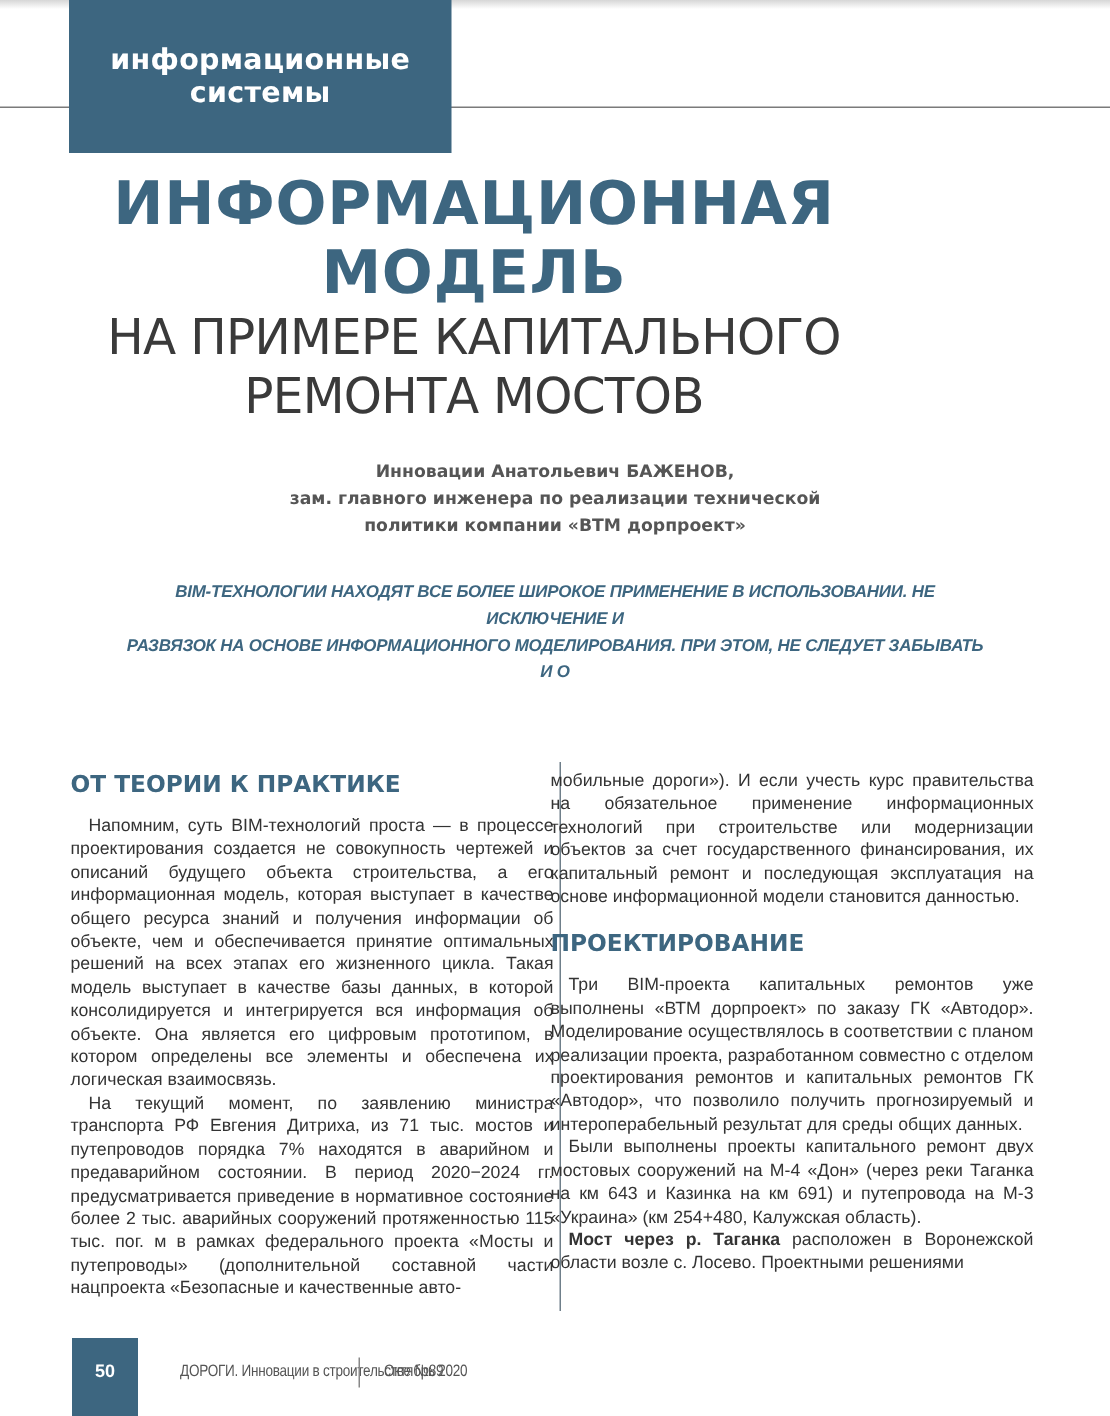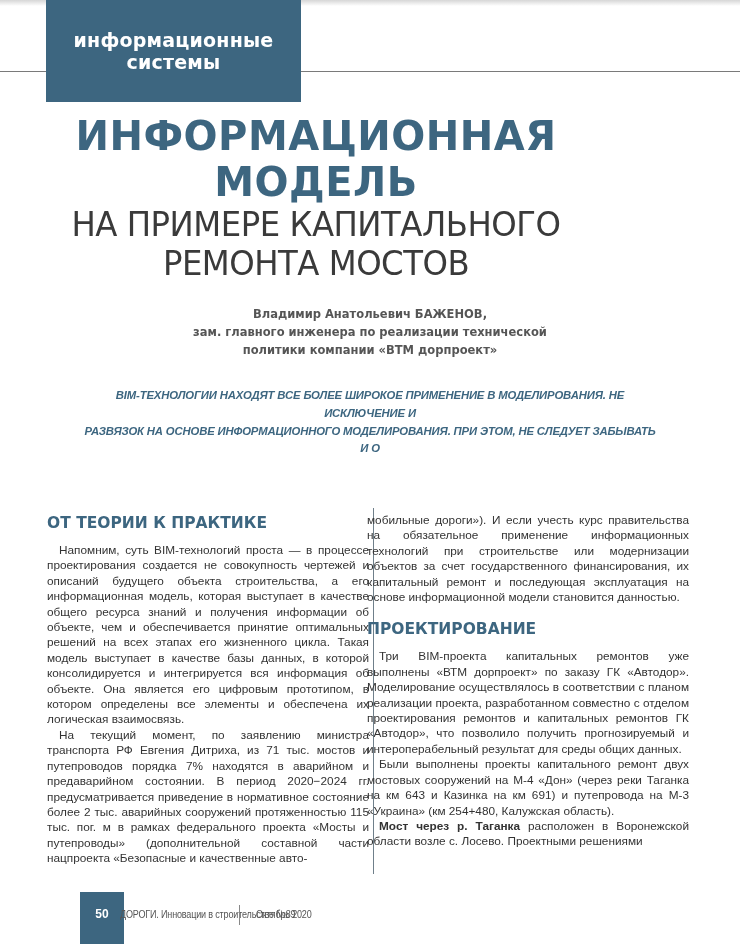--- a/index.html
+++ b/index.html
@@ -37,21 +37,21 @@
 
   .sec-head { color: #3d6680; font-family: "DejaVu Sans", sans-serif; font-weight: bold;
     font-size: 15.5px; line-height: 20px; margin-bottom: 10px; letter-spacing: 0px; }
   .para { text-indent: 12px; }
   .para.cont { text-indent: 0; }
   .gap { height: 14px; }
   .bold-lead { font-weight: bold; }
 
   .footer-num { position: absolute; left: 48px; top: 892px; width: 44px; height: 52px;
     background: #3d6680; color: #fff; font-weight: bold; font-size: 12px; text-align: center; line-height: 44px;
-    font-family: "Liberation Sans", sans-serif; margin-left: 32px; }
+    font-family: "Liberation Sans", sans-serif; }
   .footer-text { position: absolute; top: 908px; font-size: 11px; color: #555; font-family: "Liberation Sans", sans-serif;
     transform: scaleX(0.82); transform-origin: left center; letter-spacing: -0.2px; }
   .footer-journal { left: 120px; }
   .footer-sep { position: absolute; left: 239px; top: 905px; width: 1px; height: 20px; background: #888; }
   .footer-date { left: 256px; }
 </style>
 </head>
 <body>
 
 <div class="top-shade"></div>
@@ -63,27 +63,27 @@
 </div>
 
 <div class="title-block">
   <div class="title-main">ИНФОРМАЦИОННАЯ</div>
   <div class="title-main">МОДЕЛЬ</div>
   <div class="title-sub">НА ПРИМЕРЕ КАПИТАЛЬНОГО</div>
   <div class="title-sub">РЕМОНТА МОСТОВ</div>
 </div>
 
 <div class="author">
-  <div>Владимир Анатольевич БАЖЕНОВ,</div>
+  <div>Инновации Анатольевич БАЖЕНОВ,</div>
   <div>зам. главного инженера по реализации технической</div>
   <div>политики компании «ВТМ дорпроект»</div>
 </div>
 
 <div class="lead">
-  <div>BIM-ТЕХНОЛОГИИ НАХОДЯТ ВСЕ БОЛЕЕ ШИРОКОЕ ПРИМЕНЕНИЕ В МОДЕЛИРОВАНИЯ. НЕ ИСКЛЮЧЕНИЕ И</div>
+  <div>BIM-ТЕХНОЛОГИИ НАХОДЯТ ВСЕ БОЛЕЕ ШИРОКОЕ ПРИМЕНЕНИЕ В ИСПОЛЬЗОВАНИИ. НЕ ИСКЛЮЧЕНИЕ И</div>
   <div>РАЗВЯЗОК НА ОСНОВЕ ИНФОРМАЦИОННОГО МОДЕЛИРОВАНИЯ. ПРИ ЭТОМ, НЕ СЛЕДУЕТ ЗАБЫВАТЬ И О</div>
 </div>
 
 <div class="col col-left">
   <div class="sec-head">ОТ ТЕОРИИ К ПРАКТИКЕ</div>
   <p class="para">Напомним, суть BIM-технологий проста — в процессе проектирования создается не совокупность чертежей и описаний будущего объекта строительства, а его информационная модель, которая выступает в качестве общего ресурса знаний и получения информации об объекте, чем и обеспечивается принятие оптимальных решений на всех этапах его жизненного цикла. Такая модель выступает в качестве базы данных, в которой консолидируется и интегрируется вся информация об объекте. Она является его цифровым прототипом, в котором определены все элементы и обеспечена их логическая взаимосвязь.</p>
   <p class="para">На текущий момент, по заявлению министра транспорта РФ Евгения Дитриха, из 71 тыс. мостов и путепроводов порядка 7% находятся в аварийном и предаварийном состоянии. В период 2020−2024 гг. предусматривается приведение в нормативное состояние более 2 тыс. аварийных сооружений протяженностью 115 тыс. пог. м в рамках федерального проекта «Мосты и путепроводы» (дополнительной составной части нацпроекта «Безопасные и качественные авто-</p>
 </div>
 
 <div class="col-divider"></div>

